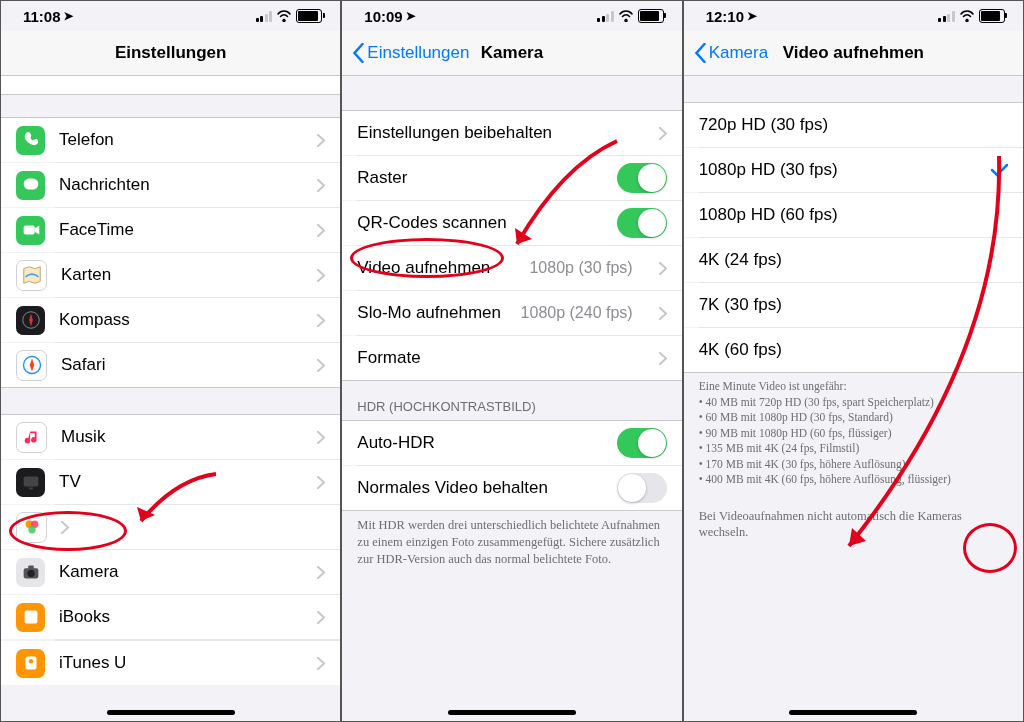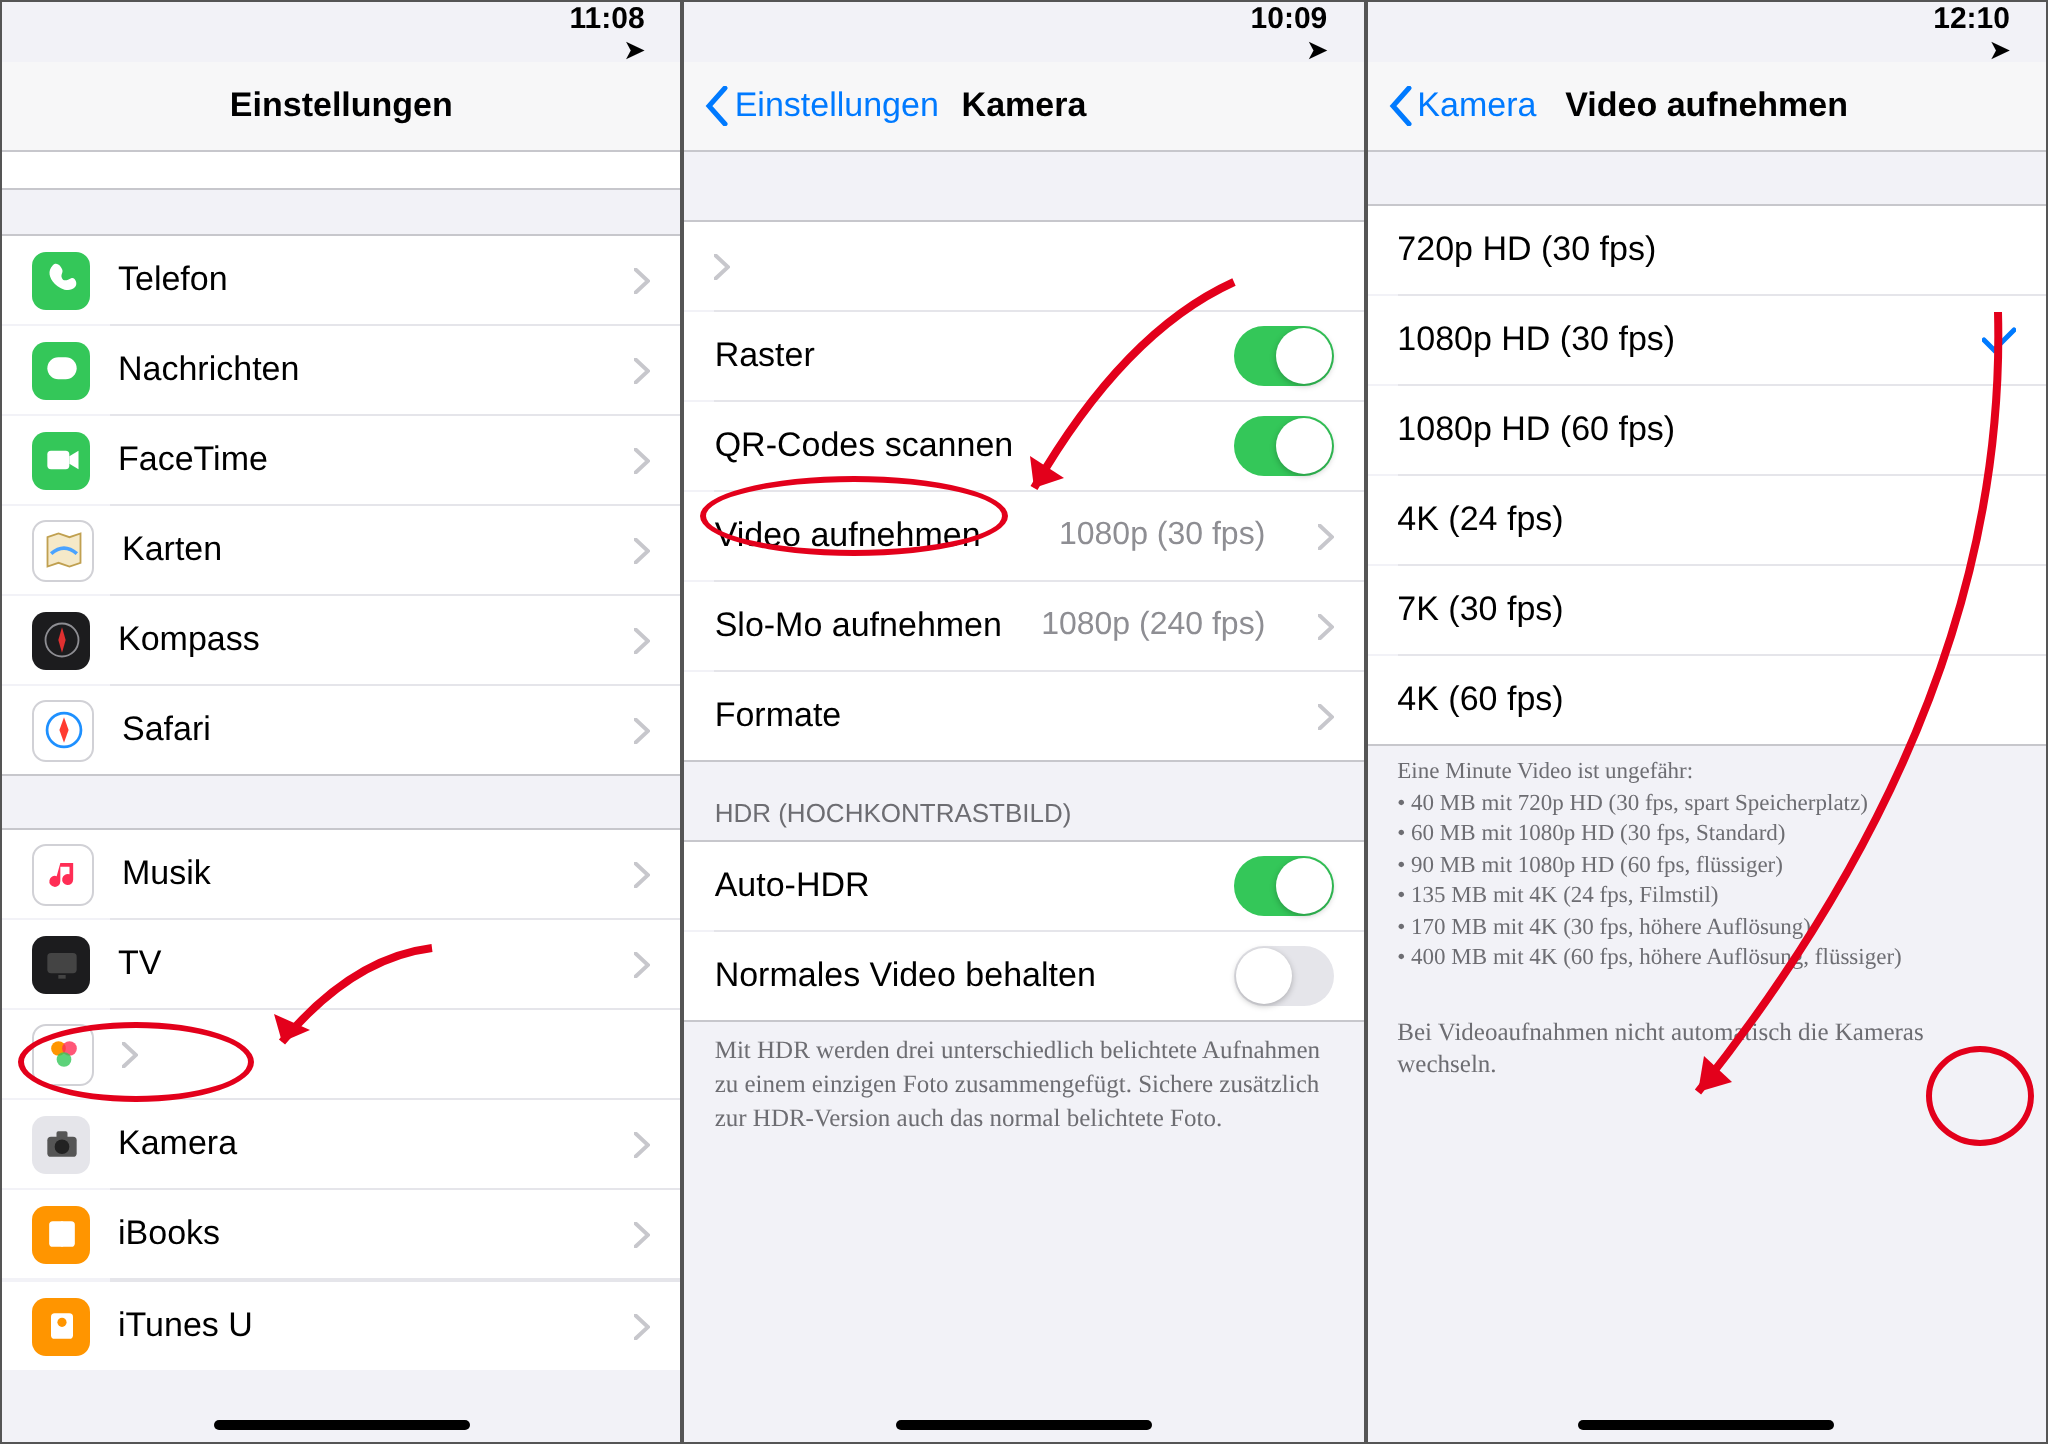--- a/index.html
+++ b/index.html
@@ -15,25 +15,24 @@
     width:341.333px;
     height:722px;
     border:1px solid #555;
     background:#f2f2f7;
     display:flex;flex-direction:column;
     position:relative;
     overflow:hidden;
   }
   .status-bar{
     height:30px;
-    display:flex;align-items:flex-end;
+    display:flex;align-items:center;
     padding:0 18px 0 22px;
     font-size:15px;font-weight:600;color:#000;
     background:transparent;
-    flex-direction:column;
   }
   .status-bar .spacer{flex:1;}
   .status-icons{display:flex;align-items:center;gap:5px;}
   .bars{display:flex;align-items:flex-end;gap:1.5px;height:11px;}
   .bars span{width:3px;background:#000;display:block;border-radius:1px;}
   .bars span:nth-child(1){height:4px;}
   .bars span:nth-child(2){height:6px;}
   .bars span:nth-child(3){height:8px;background:#c7c7cc;}
   .bars span:nth-child(4){height:11px;background:#c7c7cc;}
   .wifi-icon svg{display:block;}
@@ -369,20 +368,21 @@
           <use href="#backchev"></use>
         </svg>
       <span>Einstellungen</span>
     </div>
     <div class="nav-title">Kamera</div>
   </div>
   <div class="content">
     <div class="group-spacer lg"></div>
 
     <div class="row hair-top">
+      <span class="label">Einstellungen beibehalten</span>
       <span class="chev">
           <svg>
             <use href="#chev"></use>
           </svg>
         </span>
     </div>
       <div class="sep"></div>
     <div class="row">
       <span class="label">Raster</span>
       <span class="toggle on">

